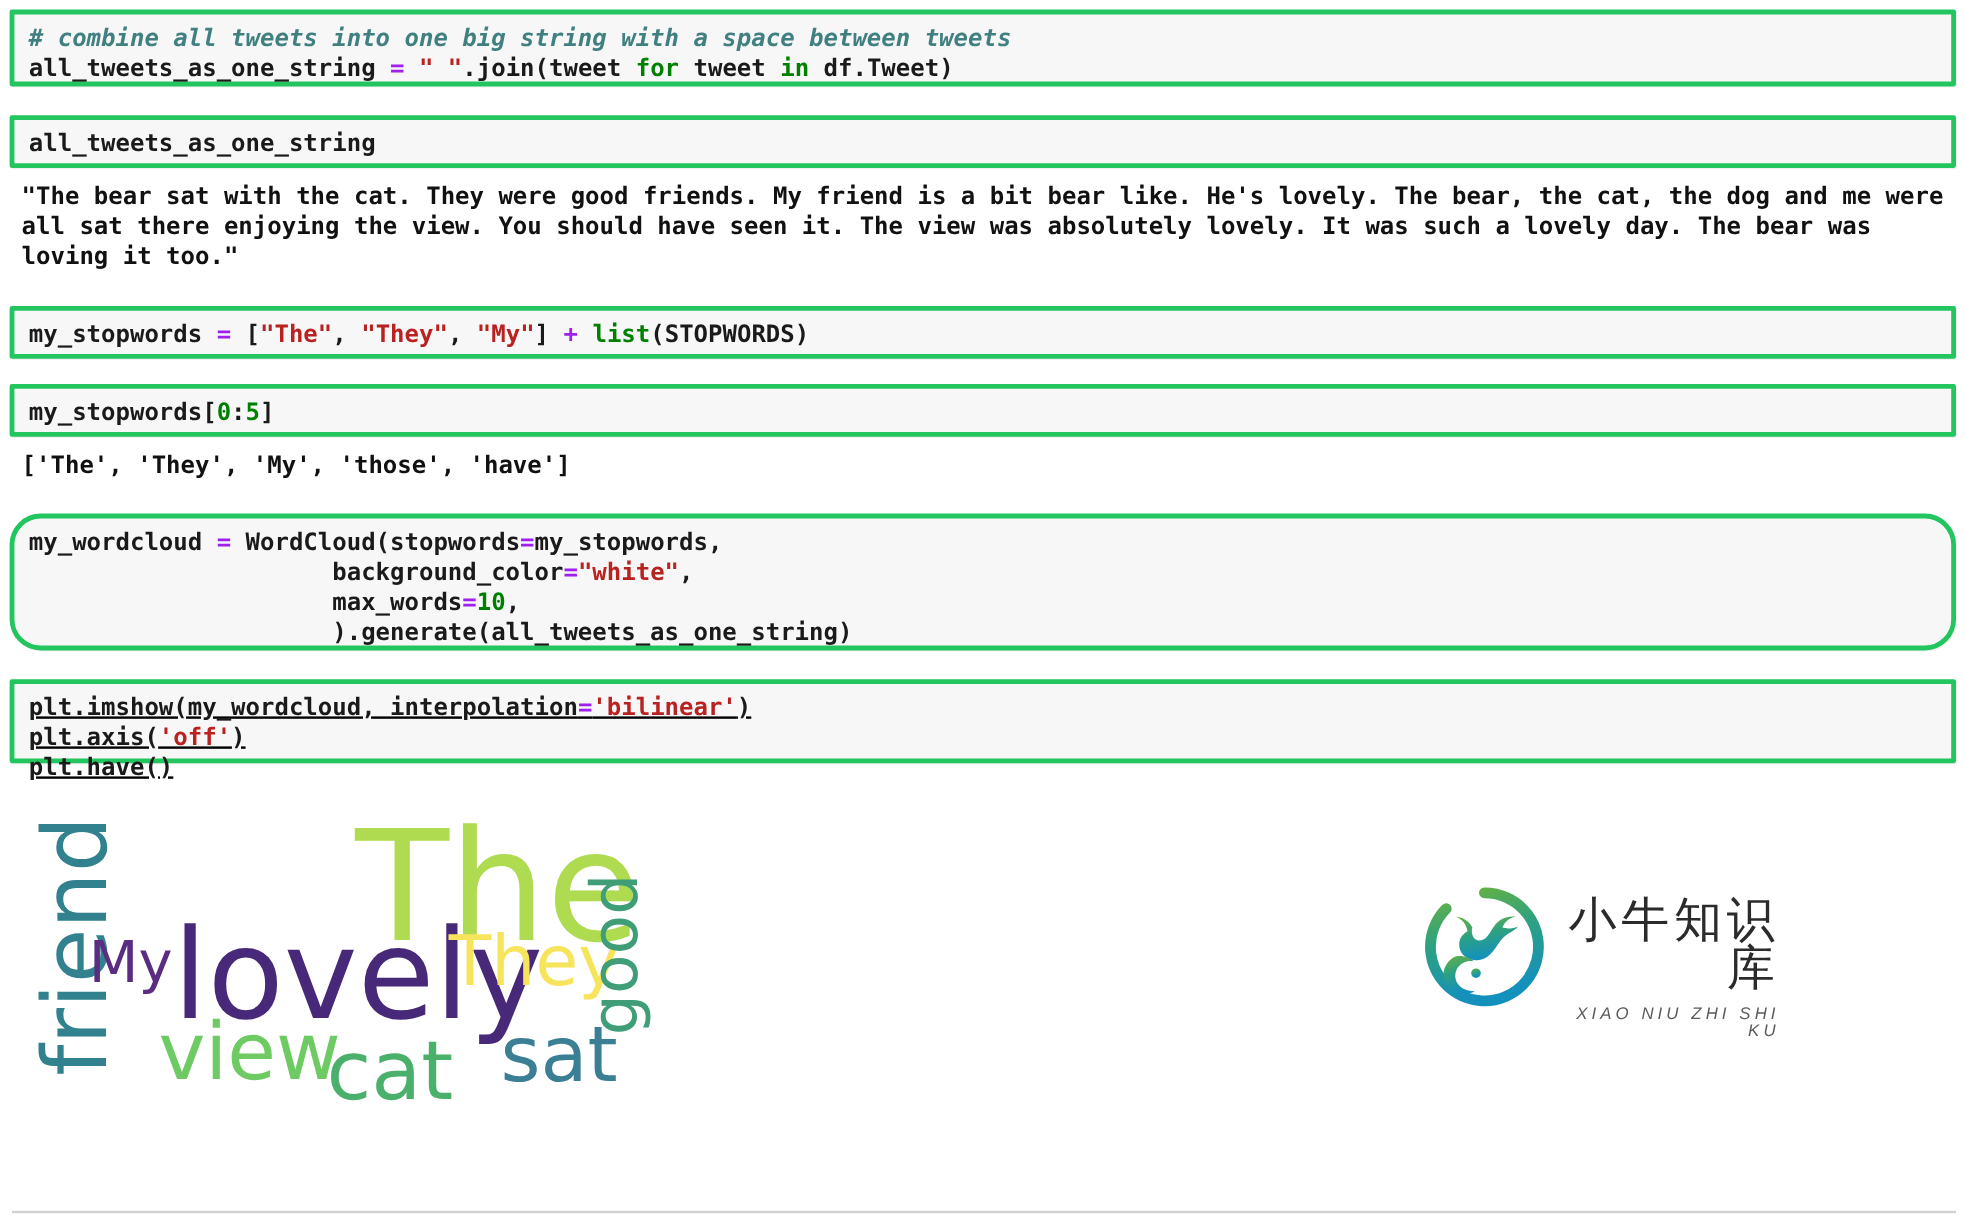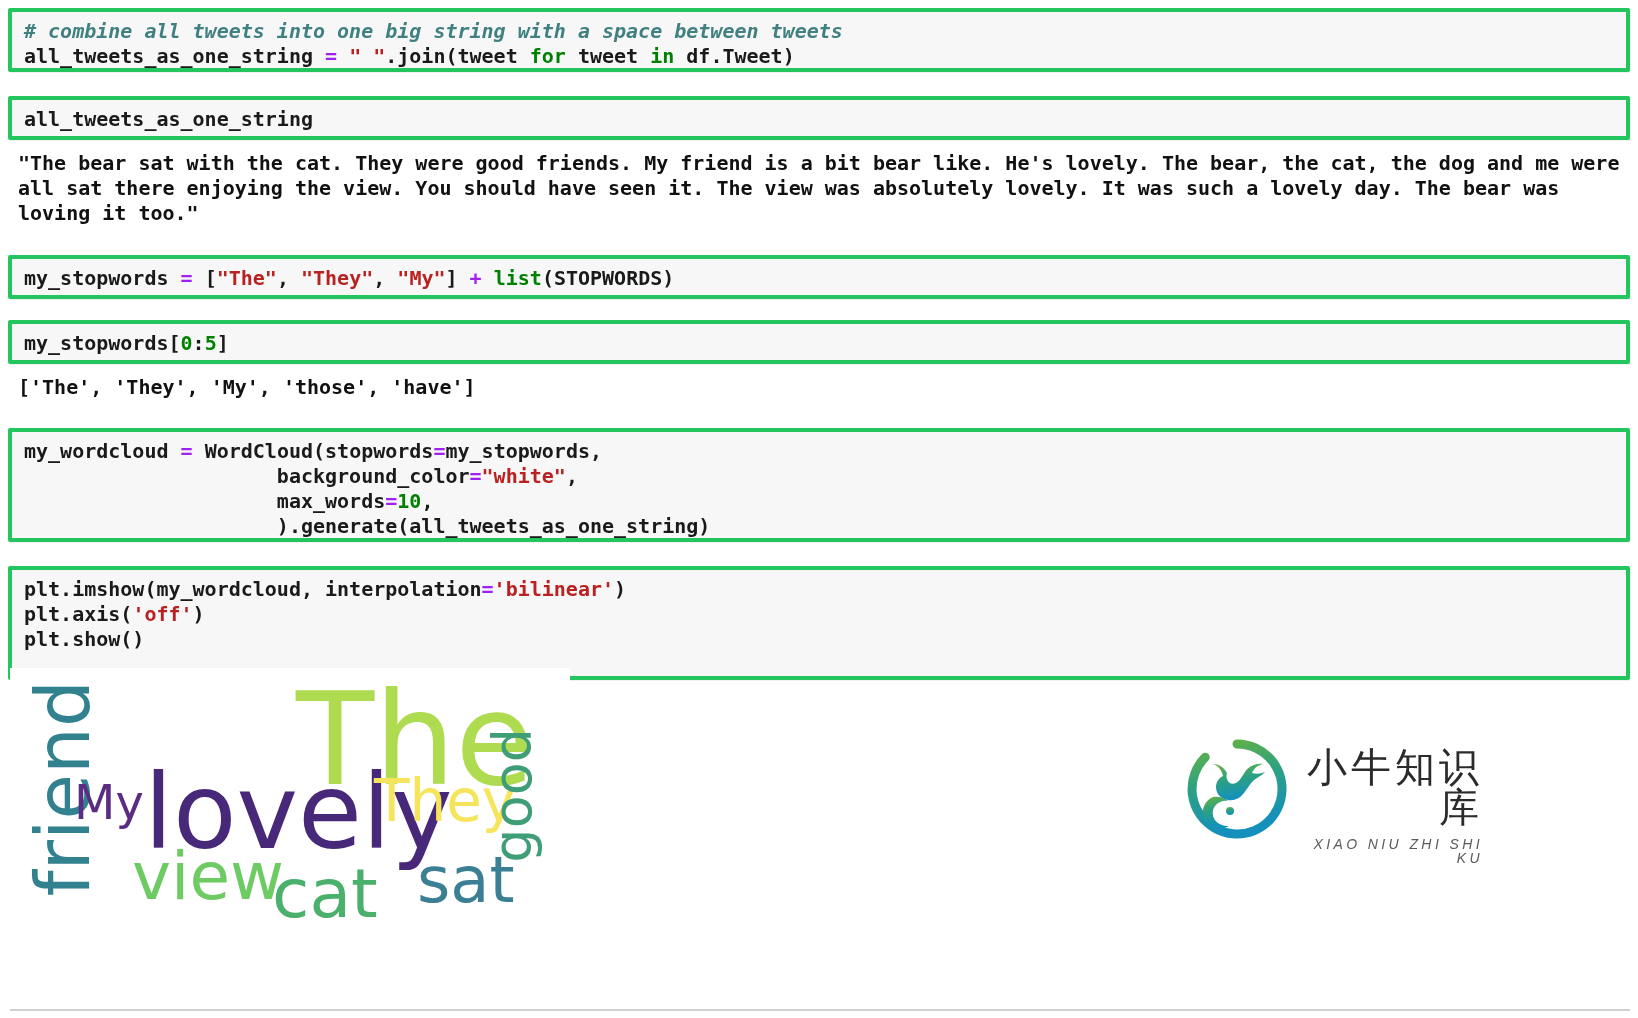--- a/index.html
+++ b/index.html
@@ -117,25 +117,25 @@
       </div>
       <div class="cell" style="top: 96px; height: 44px;">
         <div class="code"><div><span class="pt">all_tweets_as_one_string</span></div></div>
       </div>
       <div class="cell" style="top: 255px; height: 44px;">
         <div class="code"><div><span class="pt">my_stopwords </span><span class="o">=</span><span class="pt"> [</span><span class="s">"The"</span><span class="pt">, </span><span class="s">"They"</span><span class="pt">, </span><span class="s">"My"</span><span class="pt">] </span><span class="o">+</span><span class="pt"> </span><span class="nb">list</span><span class="pt">(STOPWORDS)</span></div></div>
       </div>
       <div class="cell" style="top: 320px; height: 44px;">
         <div class="code"><div><span class="pt">my_stopwords[</span><span class="mi">0</span><span class="pt">:</span><span class="mi">5</span><span class="pt">]</span></div></div>
       </div>
-      <div class="cell" style="top: 428px; height: 114px;">
+      <div class="cell" style="top: 428px; height: 114px; border-radius: 26px;">
         <div class="code"><div><span class="pt">my_wordcloud </span><span class="o">=</span><span class="pt"> WordCloud(stopwords</span><span class="o">=</span><span class="pt">my_stopwords,</span></div><div><span class="pt">                     background_color</span><span class="o">=</span><span class="s">"white"</span><span class="pt">,</span></div><div><span class="pt">                     max_words</span><span class="o">=</span><span class="mi">10</span><span class="pt">,</span></div><div><span class="pt">                     ).generate(all_tweets_as_one_string)</span></div></div>
       </div>
-      <div class="cell" style="top: 566px; height: 114px;">
-        <div class="code"><div><span class="pt">plt.imshow(my_wordcloud, interpolation</span><span class="o">=</span><span class="s">'bilinear'</span><span class="pt">)</span></div><div><span class="pt">plt.axis(</span><span class="s">'off'</span><span class="pt">)</span></div><div><span class="pt">plt.show()</span></div></div>
+      <div class="cell" style="top: 566px; height: 70px; text-decoration: underline;">
+        <div class="code"><div><span class="pt">plt.imshow(my_wordcloud, interpolation</span><span class="o">=</span><span class="s">'bilinear'</span><span class="pt">)</span></div><div><span class="pt">plt.axis(</span><span class="s">'off'</span><span class="pt">)</span></div><div><span class="pt">plt.have()</span></div></div>
       </div>
       <div class="out out-wrap" style="top: 151px;">"The bear sat with the cat. They were good friends. My friend is a bit bear like. He's lovely. The bear, the cat, the dog and me were all sat there enjoying the view. You should have seen it. The view was absolutely lovely. It was such a lovely day. The bear was loving it too."</div>
       <div class="out" style="top: 375px;">['The', 'They', 'My', 'those', 'have']</div>
     </div>
 
   <div id="wordcloud">
       <div class="w" style="color: rgb(174, 219, 79); font-size: 128px; left: 286px; top: 8px;">The</div>
       <div class="w" style="color: rgb(72, 40, 120); font-size: 104px; left: 134px; top: 92px;">lovely</div>
       <div class="w rot" style="color: rgb(49, 129, 142); font-size: 74px; left: 16px; top: 12px; transform: rotate(-90deg) translate(-100%, 0px);">friend</div>
       <div class="w" style="color: rgb(110, 203, 99); font-size: 66px; left: 122px; top: 176px;">view</div>

